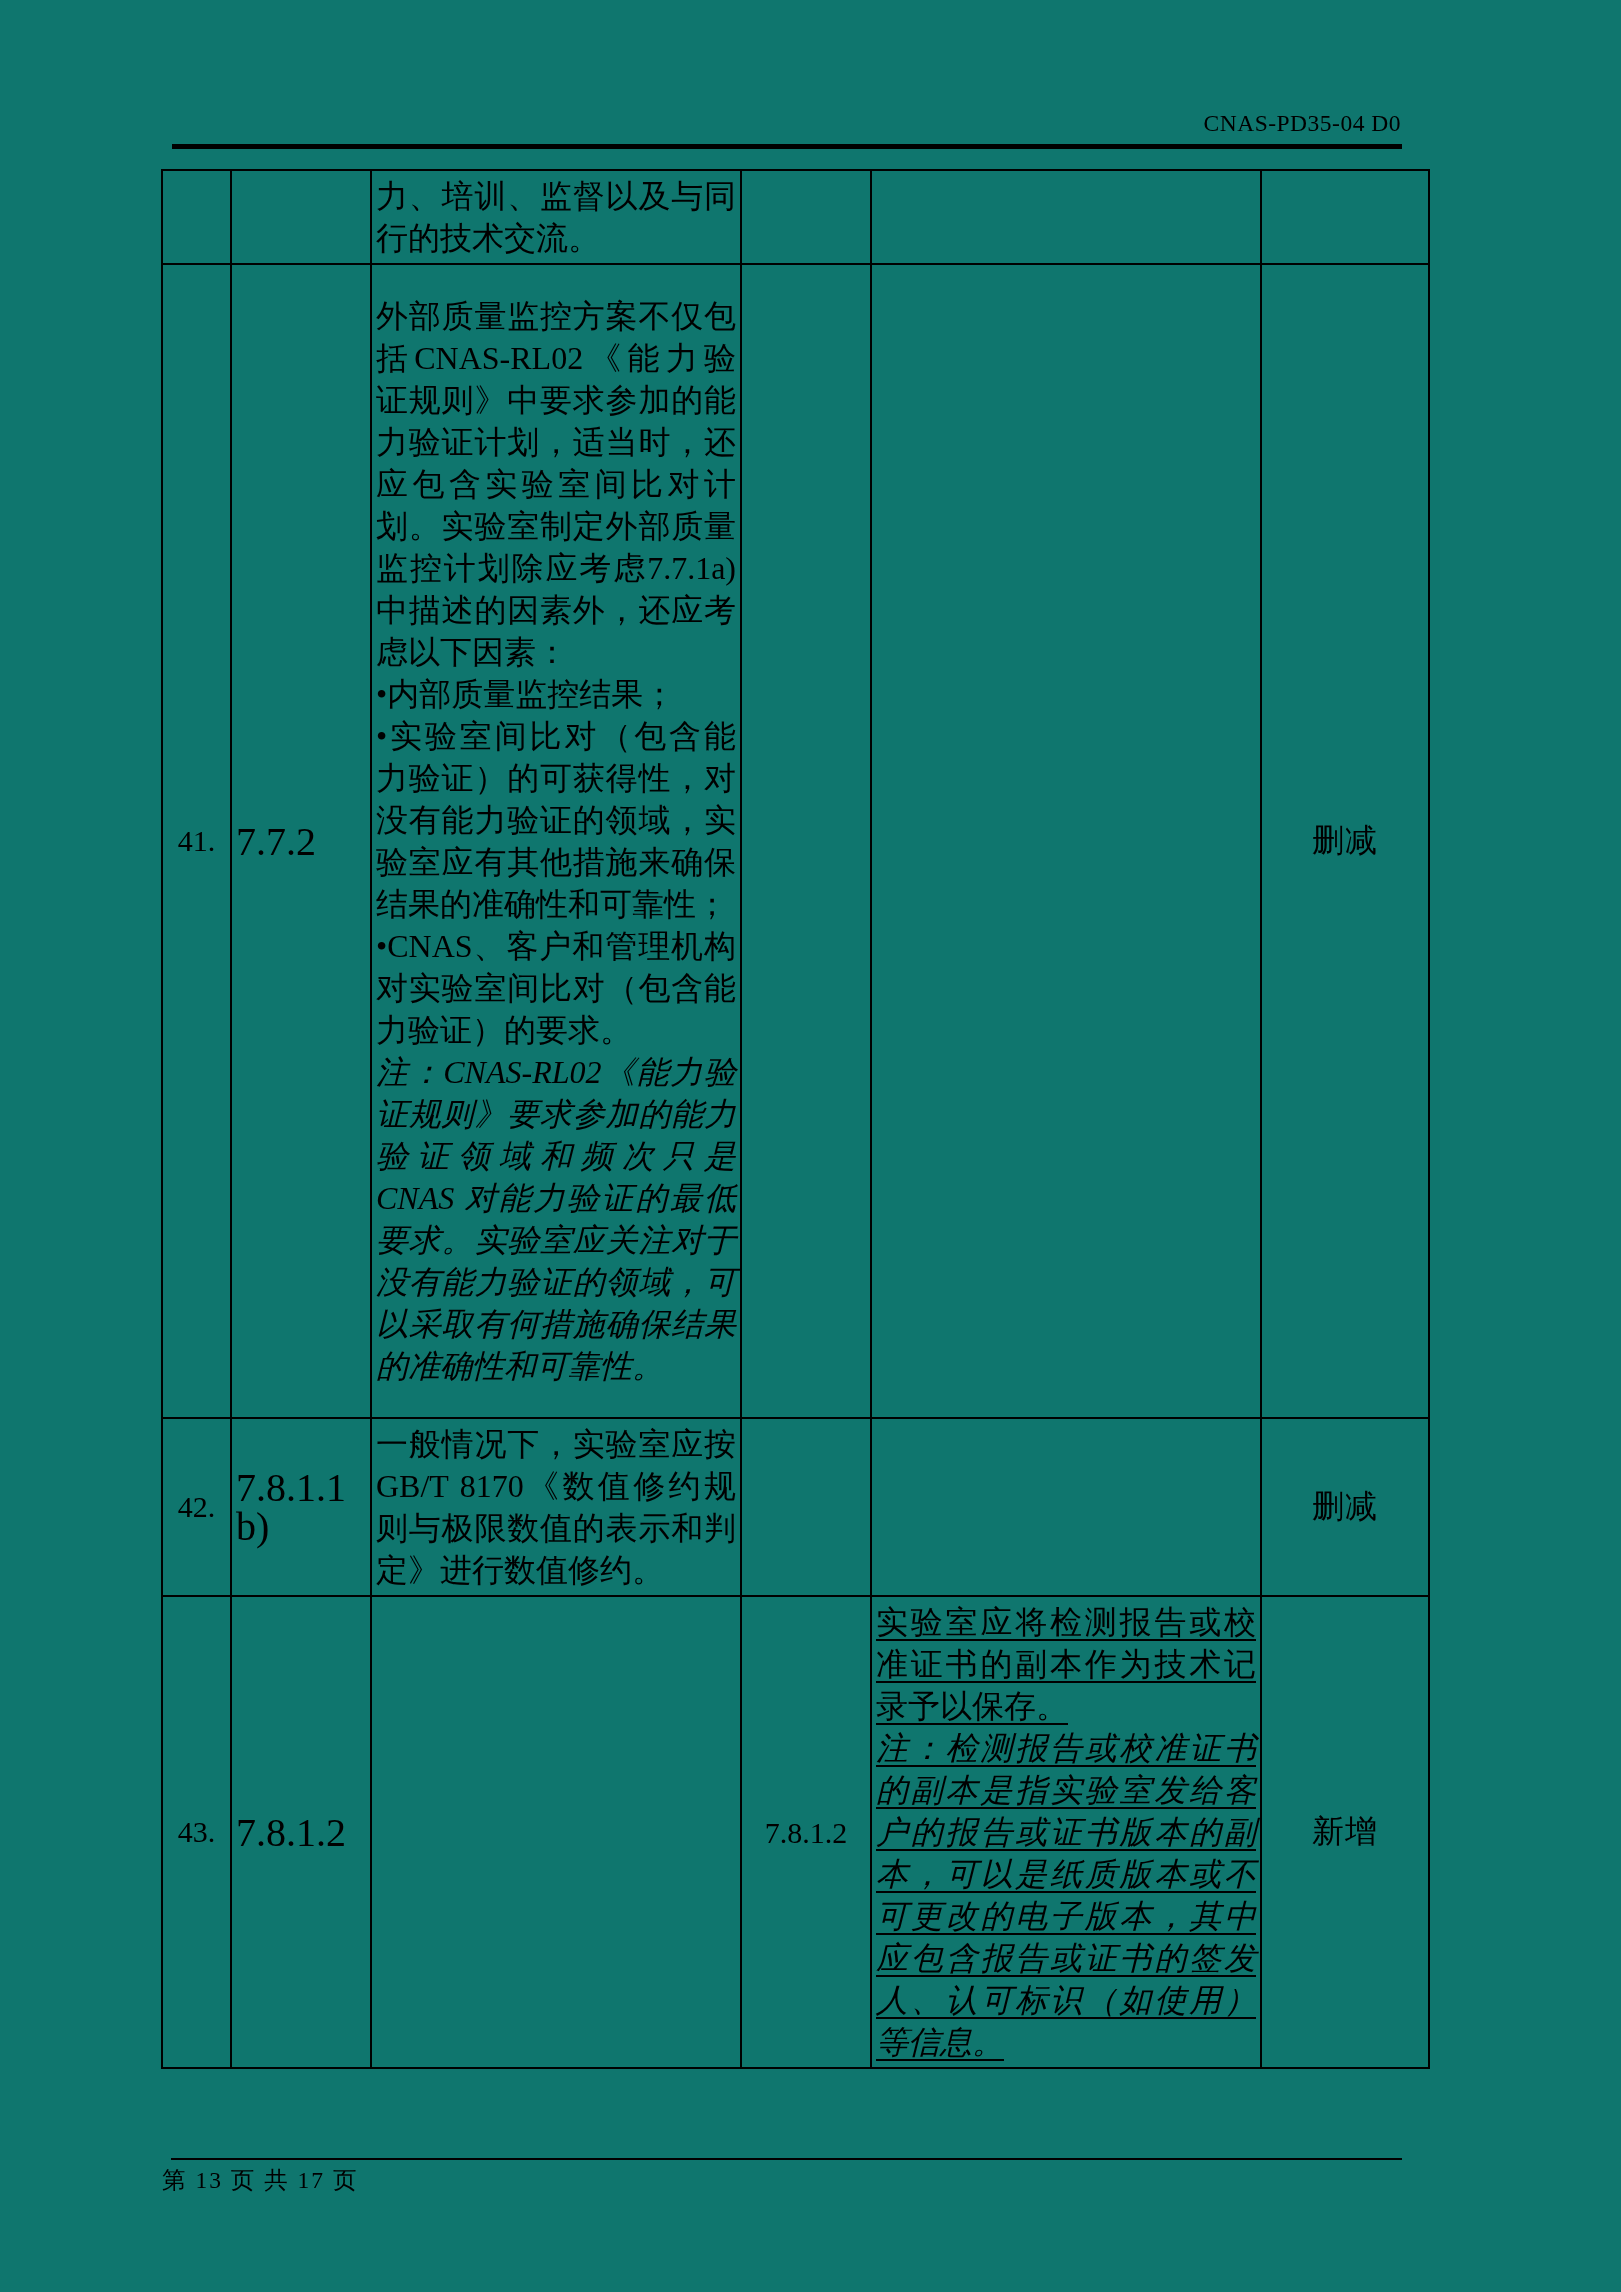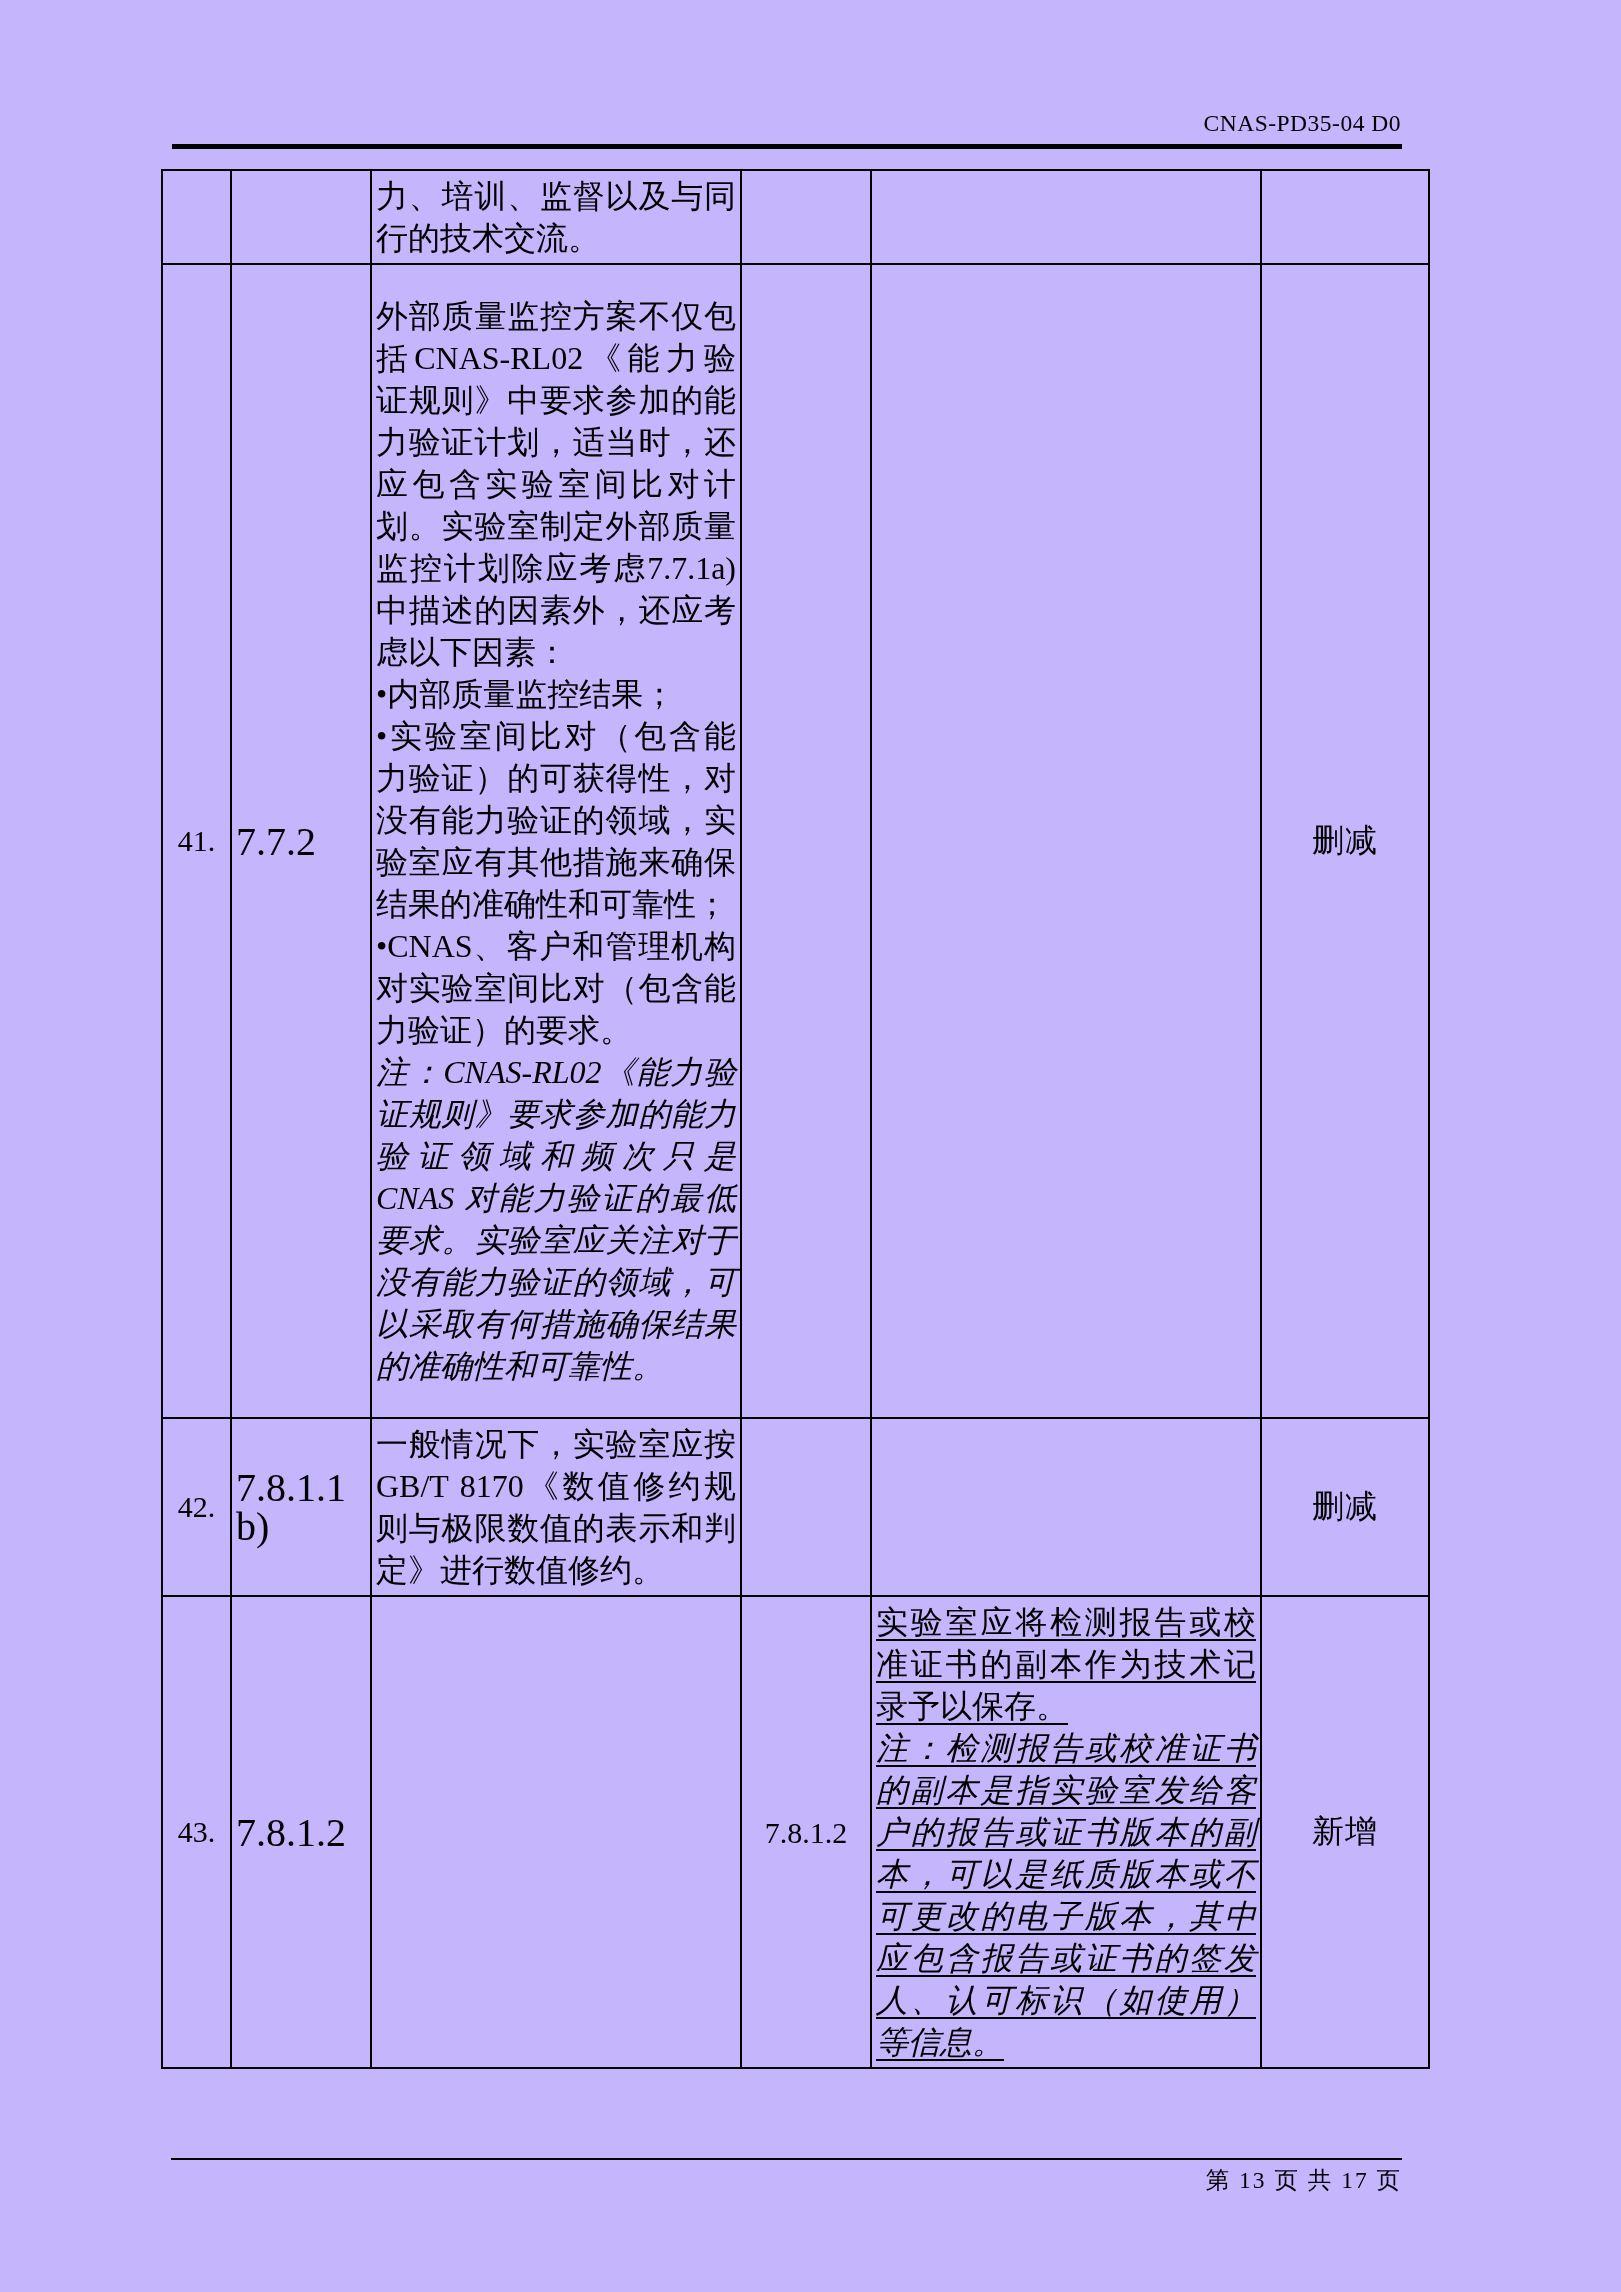--- a/index.html
+++ b/index.html
@@ -1,19 +1,19 @@
 <!DOCTYPE html>
 <html><head>
 <meta charset="utf-8">
 <style>
   html,body{margin:0;padding:0;background:#ffffff;}
   .page{
     position:relative;
     width:1621px;height:2293px;
-    background:#c4b5fd;
+    background:#0f766e;
     color:#000;
     font-family:"Liberation Serif","DejaVu Serif",serif;
     overflow:hidden;
   }
   .doc-code{
     position:absolute;
     top:110px;right:220px;
     font-size:23.5px;
     letter-spacing:0.5px;
     white-space:nowrap;
@@ -80,23 +80,23 @@
     text-underline-offset:5.9px;
   }
   .footer-rule{
     position:absolute;
     left:171px;top:2158px;
     width:1231px;height:2px;
     background:#000;
   }
   .page-number{
     position:absolute;
-    left:171px;top:2164px;
+    left:162px;top:2164px;
     width:1231px;
-    text-align:right;
+    text-align:left;
     font-size:23.5px;
     letter-spacing:2px;
   }
 </style>
 </head>
 <body>
 
 <div class="page">
 
   <div class="doc-code">CNAS-PD35-04 D0</div>

